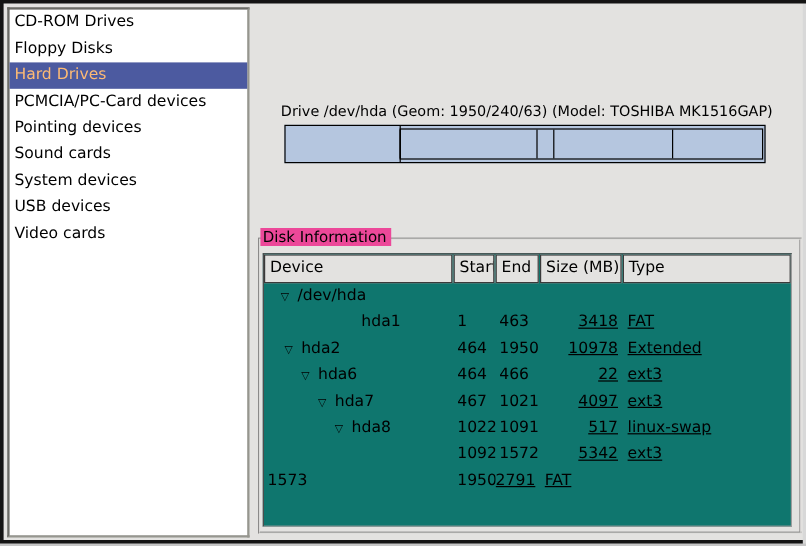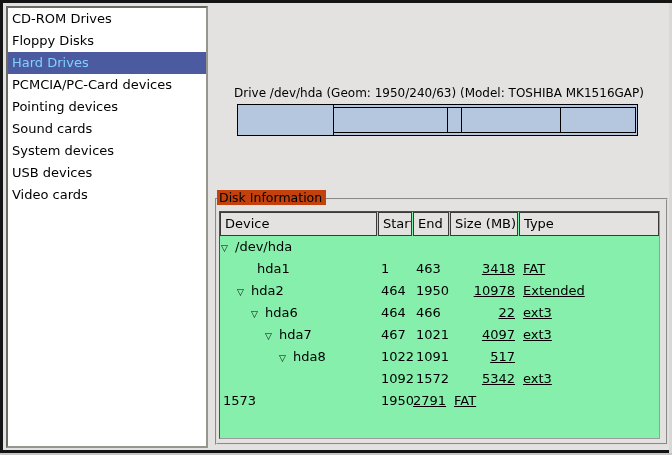--- a/index.html
+++ b/index.html
@@ -20,45 +20,45 @@
   
   #sidebar{
     position:absolute;left:6px;top:6px;width:202px;height:442px;
     background:#ffffff;box-sizing:border-box;
     border:2px solid;border-color:#6b6b66 #96968f #96968f #6b6b66;
   }
   .side-item{
     height:22px;line-height:22px;padding-left:4px;
     white-space:nowrap;overflow:hidden;cursor:default;
   }
-  .side-item.selected{background:var(--sel,#4c5aa0);color:#7dd3fc;}
+  .side-item.selected{background:var(--sel,#4c5aa0);color:#fdba74;}
   
   #drive-title{
     position:absolute;left:219px;top:86px;width:440px;
     text-align:center;font-size:12px;white-space:nowrap;
   }
   #drive-bar{
     position:absolute;left:237px;top:104px;width:401px;height:32px;
     box-sizing:border-box;border:1px solid #000;background:var(--barfill,#b5c6df);
   }
   .bar-vline{position:absolute;width:1px;background:#000;}
   .bar-extbox{position:absolute;border:1px solid #000;box-sizing:border-box;}
   
   #disk-frame{
     position:absolute;left:215px;top:198px;width:453px;height:247px;
     box-sizing:border-box;border:2px groove #dfdedc;
   }
   #disk-frame-label{
     position:absolute;left:217px;top:190px;font-size:12.5px;
-    background:#c2410c;padding:0 4px 0 2px;white-space:nowrap;z-index:2;
+    background:#ec4899;padding:0 4px 0 2px;white-space:nowrap;z-index:2;
   }
   
   #disk-table{
     position:absolute;left:219px;top:211px;width:441px;height:228px;
-    box-sizing:border-box;background:#86efac;overflow:hidden;
+    box-sizing:border-box;background:#0f766e;overflow:hidden;
     border:1px solid;border-color:#4d4d4d #9c9c9c #9c9c9c #4d4d4d;
   }
   .tgrid{display:grid;grid-template-columns:158px 35px 37px 69px 1fr;}
   #thead{height:24px;}
   .hcell{
     box-sizing:border-box;height:24px;line-height:21px;
     background:#e3e2e0;border:1px solid #3a3a3a;
     padding-left:4px;white-space:nowrap;overflow:hidden;cursor:default;
   }
   .hcell:not(:last-child){margin-right:1px;}
@@ -106,28 +106,28 @@
   <div id="disk-table">
     <div id="thead" class="tgrid">
         <div class="hcell">Device</div>
         <div class="hcell">Start</div>
         <div class="hcell">End</div>
         <div class="hcell">Size (MB)</div>
         <div class="hcell">Type</div>
       </div>
     <div id="tbody">
         <div class="trow tgrid">
-    <div class="cell dev" style="padding-left: 1px;"><span class="expander">▽</span><span class="dev-label">/dev/hda</span></div>
+    <div class="cell dev" style="padding-left: 14px;"><span class="expander">▽</span><span class="dev-label">/dev/hda</span></div>
     <div class="cell num start"></div>
     <div class="cell num end"></div>
     <div class="cell size"></div>
     <div class="cell type"></div>
   </div>
         <div class="trow tgrid">
-    <div class="cell dev" style="padding-left: 23px;"><span class="expander"></span><span class="dev-label">hda1</span></div>
+    <div class="cell dev" style="padding-left: 23px; text-align: center;"><span class="expander"></span><span class="dev-label">hda1</span></div>
     <div class="cell num start">1</div>
     <div class="cell num end">463</div>
     <div class="cell size">3418</div>
     <div class="cell type">FAT</div>
   </div>
         <div class="trow tgrid">
     <div class="cell dev" style="padding-left: 17px;"><span class="expander">▽</span><span class="dev-label">hda2</span></div>
     <div class="cell num start">464</div>
     <div class="cell num end">1950</div>
     <div class="cell size">10978</div>
@@ -145,20 +145,21 @@
     <div class="cell num start">467</div>
     <div class="cell num end">1021</div>
     <div class="cell size">4097</div>
     <div class="cell type">ext3</div>
   </div>
         <div class="trow tgrid">
     <div class="cell dev" style="padding-left: 59px;"><span class="expander">▽</span><span class="dev-label">hda8</span></div>
     <div class="cell num start">1022</div>
     <div class="cell num end">1091</div>
     <div class="cell size">517</div>
+    <div class="cell type">linux-swap</div>
   </div>
         <div class="trow tgrid">
     <div class="cell dev" style="padding-left: 73px; margin-top: 28px;"><span class="expander">▽</span><span class="dev-label">hda9</span></div>
     <div class="cell num start">1092</div>
     <div class="cell num end">1572</div>
     <div class="cell size">5342</div>
     <div class="cell type">ext3</div>
   </div>
         <div class="trow tgrid">
     <div class="cell num start">1573</div>

